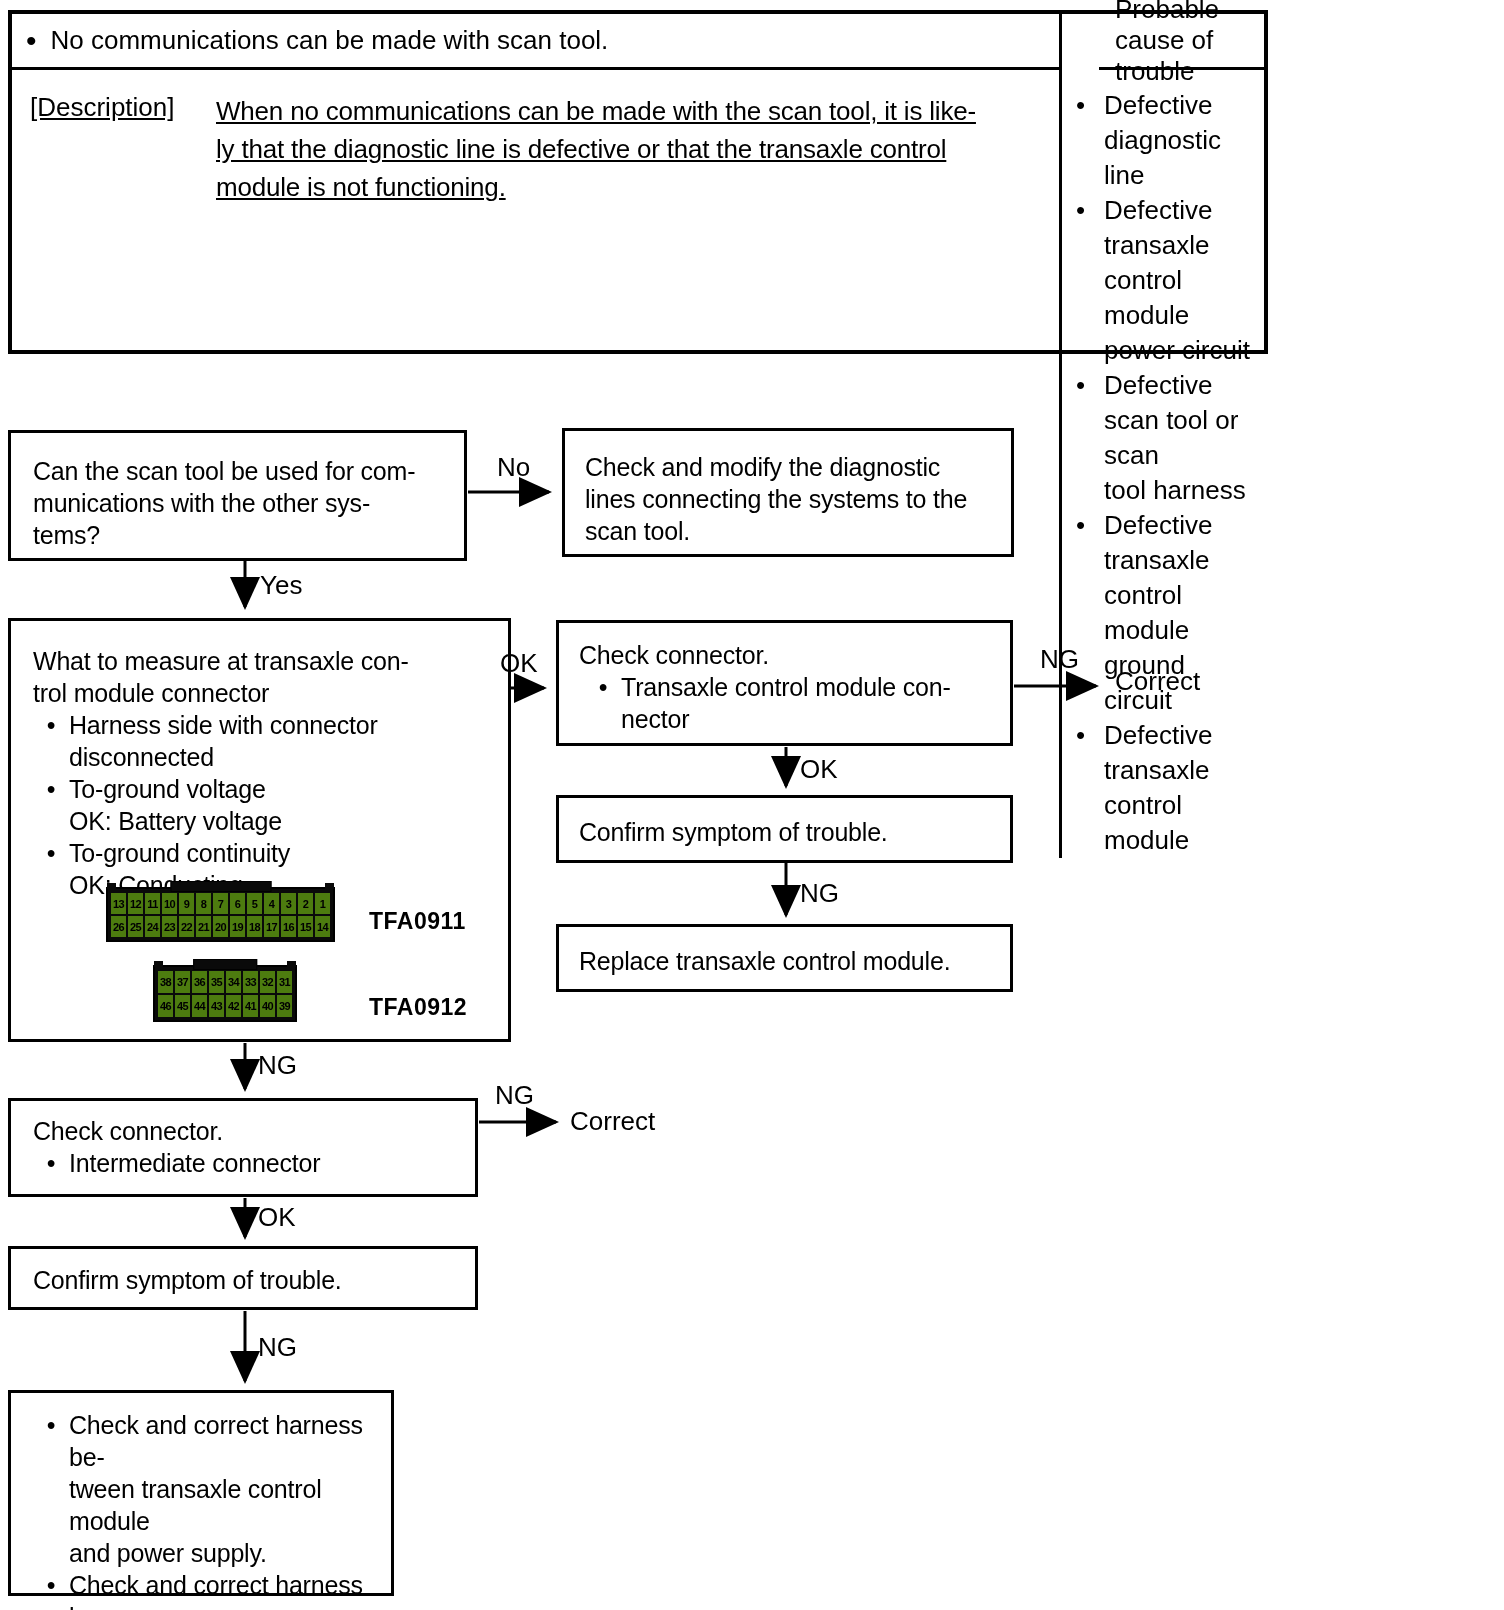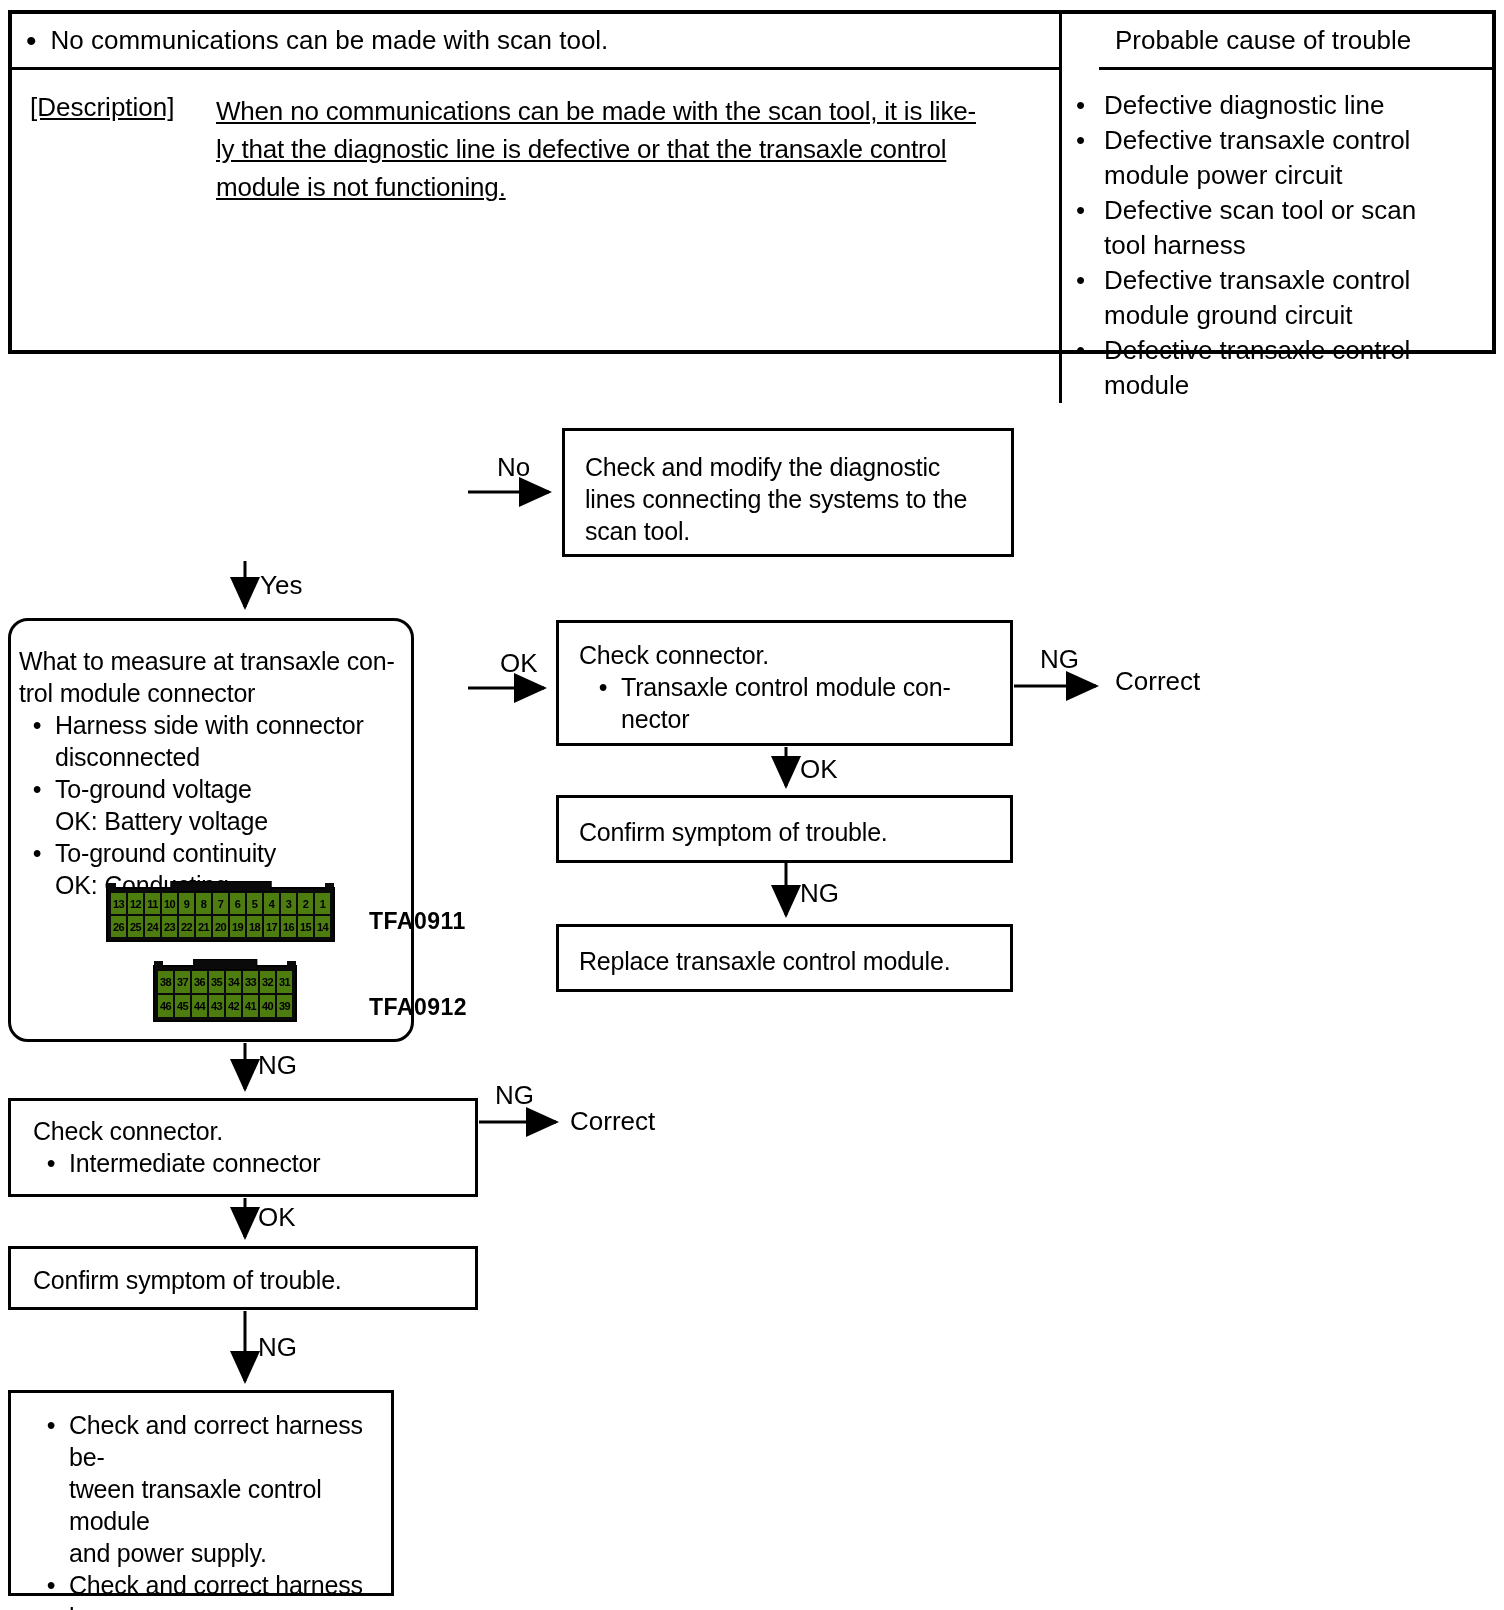--- a/index.html
+++ b/index.html
@@ -1,21 +1,21 @@
 <!DOCTYPE html>
 <html><head>
 <meta charset="utf-8">
 <style>
   html,body{margin:0;padding:0;background:#fff;}
   .page{position:relative;width:1504px;height:1610px;background:#fff;color:#000;
         font-family:"Liberation Sans", sans-serif;overflow:hidden;}
   .ml{white-space:pre-line;}
 
   
-  .symptom-table{position:absolute;left:8px;top:10px;width:1488px;height:344px;
+  .symptom-table{position:absolute;left:8px;top:10px;width:1260px;height:344px;
     border:4px solid #000;box-sizing:border-box;display:grid;
     grid-template-columns:1050px 1fr;grid-template-rows:56px 1fr;}
   .cell{box-sizing:border-box;font-size:26px;}
   .c-left{border-right:3px solid #000;}
   .r1{border-bottom:3px solid #000;display:flex;align-items:center;}
   .hdr-left{padding-left:14px;}
   .hdr-left::before{content:"\2022";font-size:30px;margin-right:14px;}
   .hdr-right{padding-left:16px;margin-left:37px;}
   .body-left{padding:22px 10px 0 18px;display:flex;text-decoration:underline;}
   .desc-label{width:186px;flex:0 0 186px;}
@@ -86,26 +86,29 @@
     <line x1="468" y1="688" x2="544" y2="688" stroke="#000" stroke-width="3" marker-end="url(#ah)"></line>
     <line x1="1014" y1="686" x2="1096" y2="686" stroke="#000" stroke-width="3" marker-end="url(#ah)"></line>
     <line x1="786" y1="747" x2="786" y2="786" stroke="#000" stroke-width="3" marker-end="url(#ah)"></line>
     <line x1="786" y1="863" x2="786" y2="915" stroke="#000" stroke-width="3" marker-end="url(#ah)"></line>
     <line x1="245" y1="1043" x2="245" y2="1089" stroke="#000" stroke-width="3" marker-end="url(#ah)"></line>
     <line x1="479" y1="1122" x2="556" y2="1122" stroke="#000" stroke-width="3" marker-end="url(#ah)"></line>
     <line x1="245" y1="1198" x2="245" y2="1237" stroke="#000" stroke-width="3" marker-end="url(#ah)"></line>
     <line x1="245" y1="1311" x2="245" y2="1381" stroke="#000" stroke-width="3" marker-end="url(#ah)"></line>
   </svg>
 
+  <div class="fbox ml" style="left:8px;top:430px;width:459px;height:131px;padding:22px 14px 0 22px;">Can the scan tool be used for com-
+munications with the other sys-
+tems?</div>
 
   <div class="fbox ml" style="left:562px;top:428px;width:452px;height:129px;padding:20px 10px 0 20px;">Check and modify the diagnostic
 lines connecting the systems to the
 scan tool.</div>
 
-  <div class="fbox" style="left:8px;top:618px;width:406px;height:424px;padding:24px 8px 0 8px;border-radius:20px;">
+  <div class="fbox" style="left:8px;top:618px;width:503px;height:424px;padding:24px 8px 0 22px;">
     <div class="ml">What to measure at transaxle con-
 trol module connector</div>
     <div class="li ml">Harness side with connector
 disconnected</div>
     <div class="li ml">To-ground voltage
 OK: Battery voltage</div>
     <div class="li ml">To-ground continuity
 OK: Conducting</div>
 
     <div class="connector c1" style="left:95px;top:266px;">

